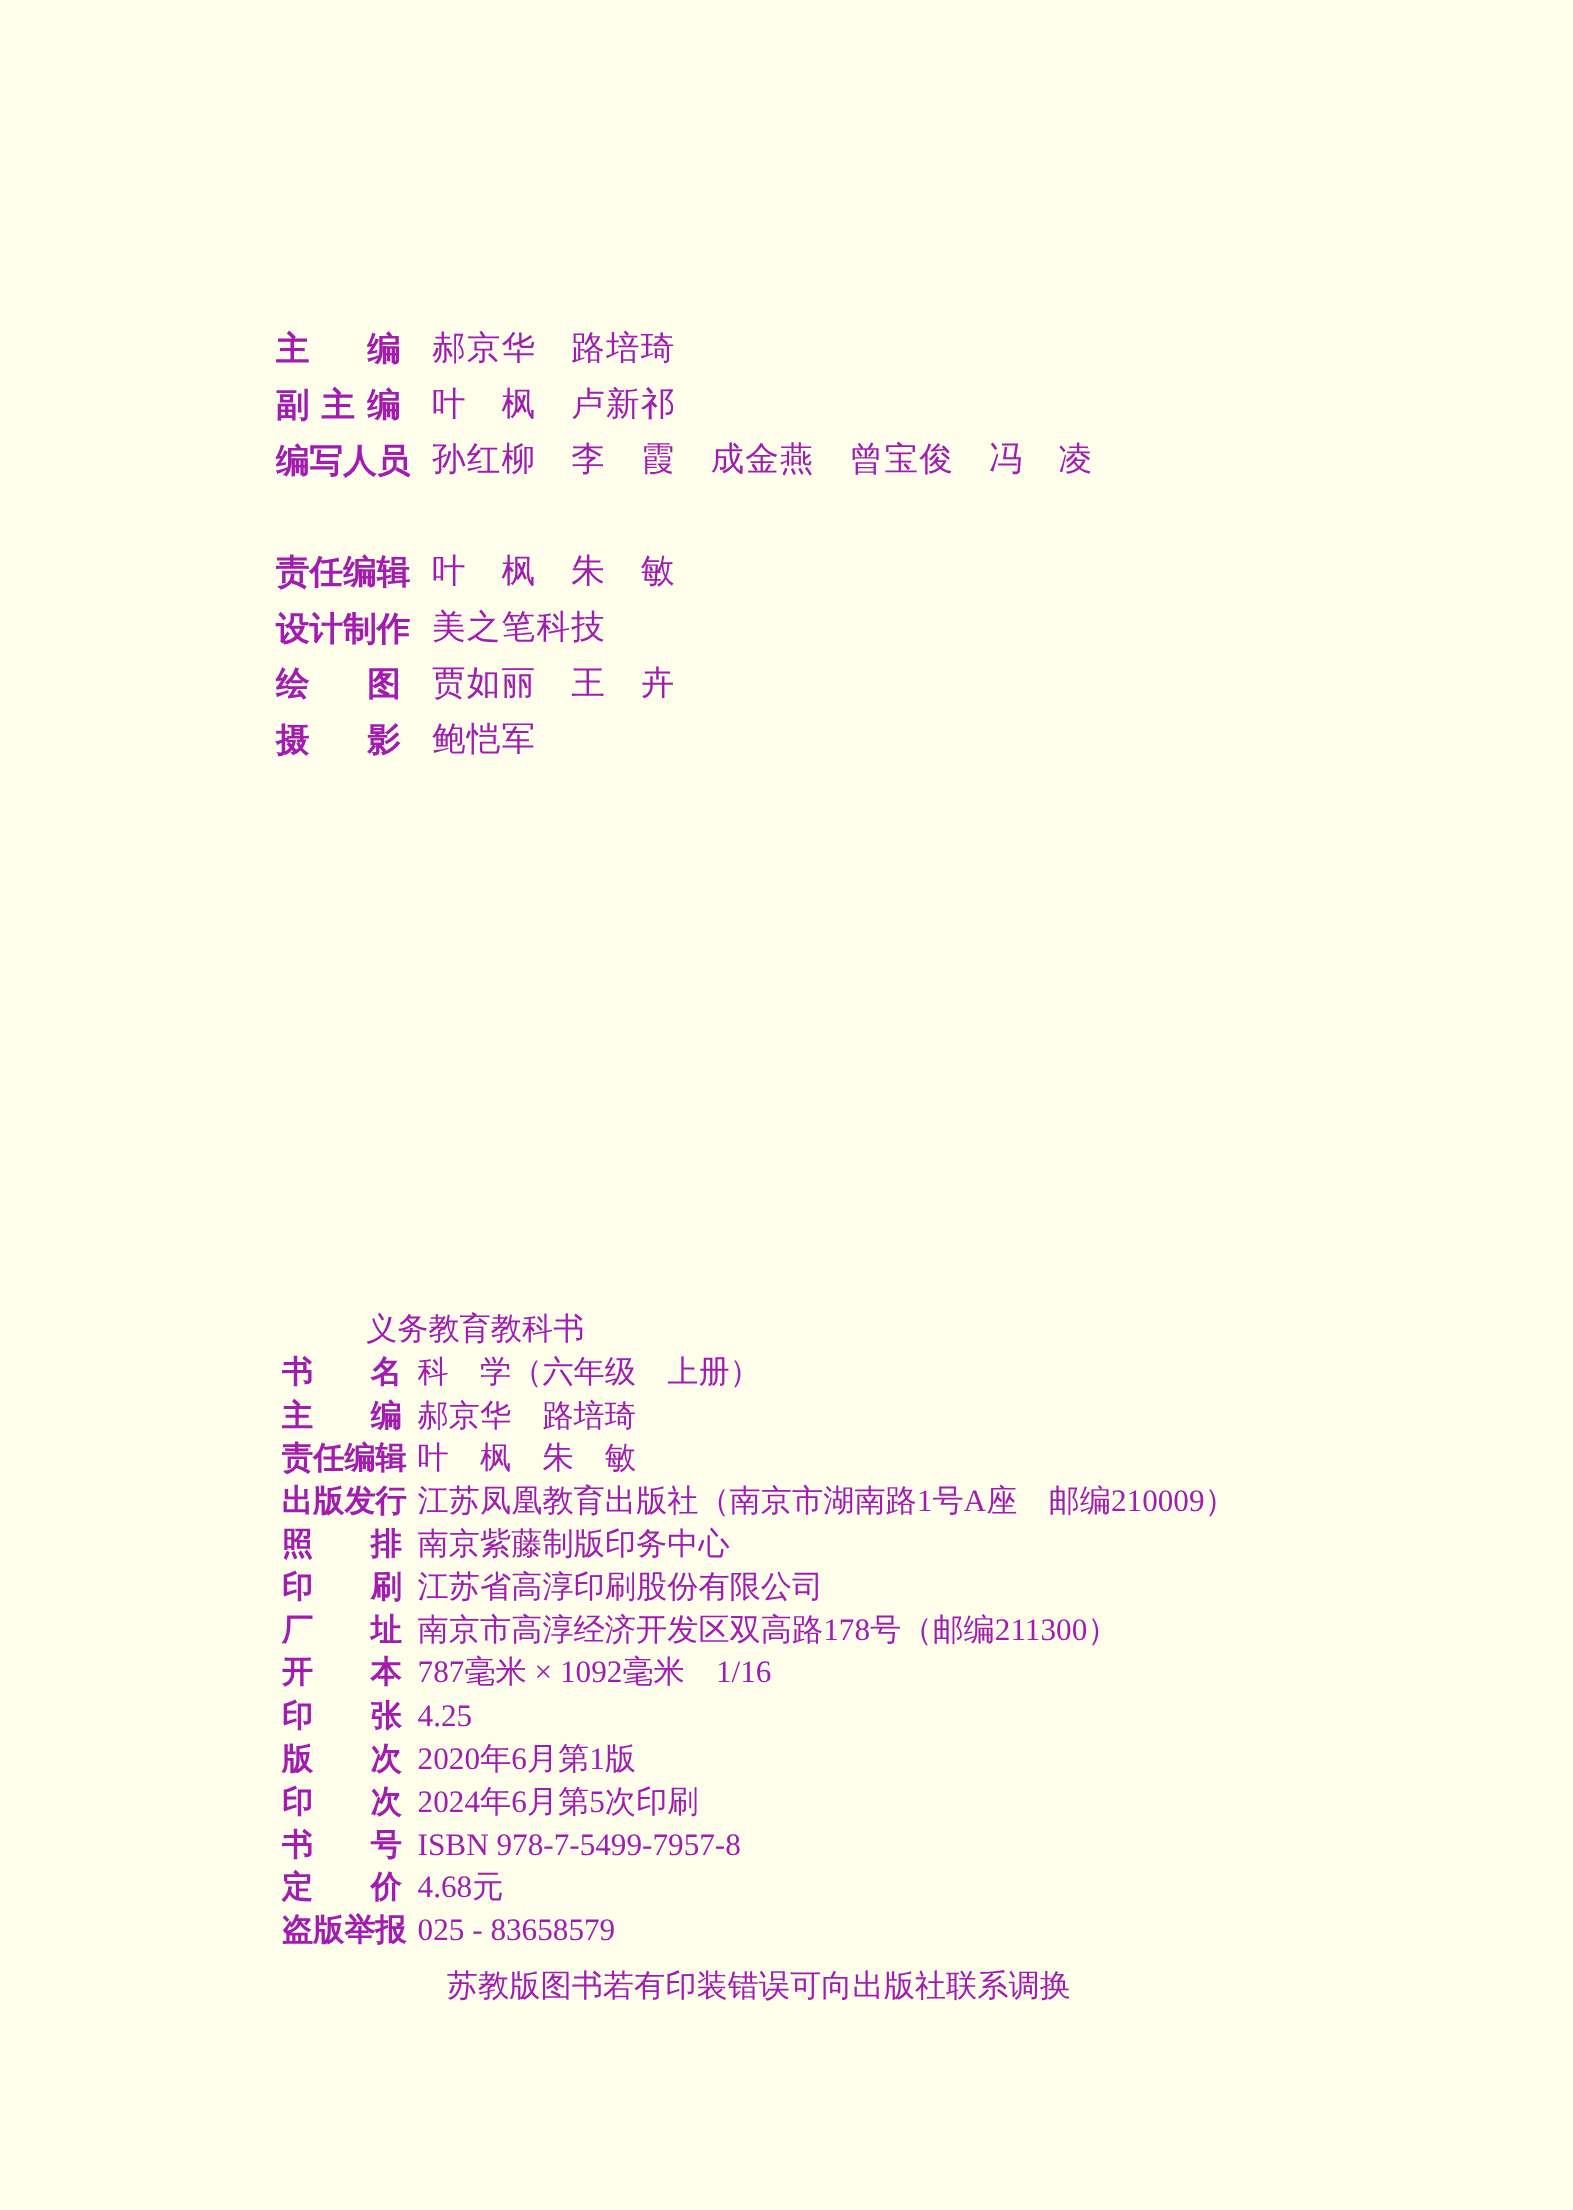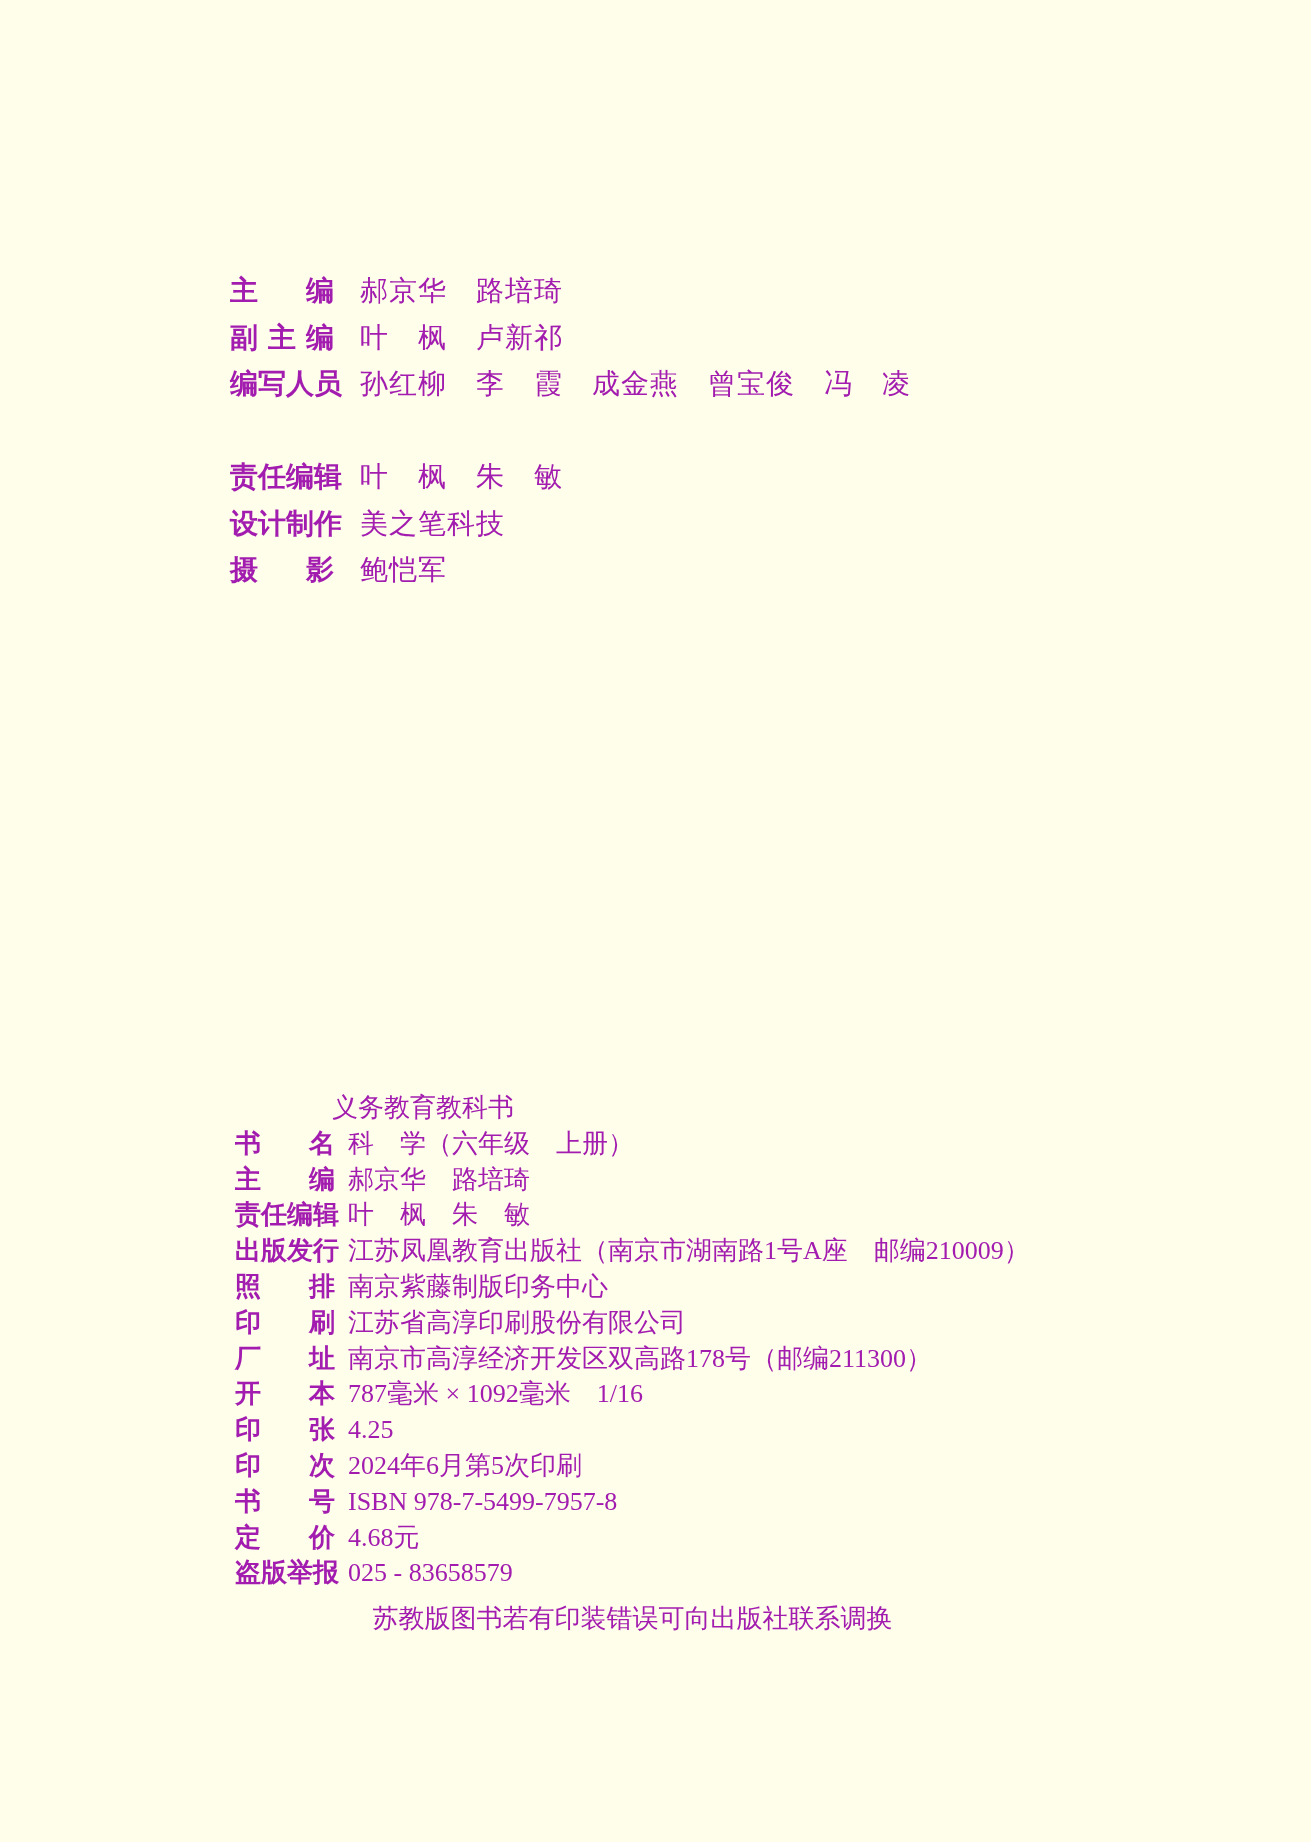--- a/index.html
+++ b/index.html
@@ -48,21 +48,21 @@
 
   
   .pub {
     position: absolute;
     left: 235px;
     top: 1090px;
     font-size: 26px;
   }
   .pub-header {
     line-height: 35.8px;
-    margin-left: 97px;
+    margin-left: 70px;
     white-space: nowrap;
   }
   .pub .row {
     line-height: 35.8px;
     white-space: nowrap;
   }
   .pub .row-label {
     display: inline-block;
     width: 100px;
     margin-right: 13px;
@@ -102,20 +102,23 @@
 
   <div class="row">
     <span class="row-label">责任编辑</span><span class="row-value">叶　枫　朱　敏</span>
   </div>
 
   <div class="row">
     <span class="row-label">设计制作</span><span class="row-value">美之笔科技</span>
   </div>
 
 
+  <div class="row">
+    <span class="row-label">绘图</span><span class="row-value">贾如丽　王　卉</span>
+  </div>
 
   <div class="row">
     <span class="row-label">摄影</span><span class="row-value">鲍恺军</span>
   </div>
 </section>
 
   <section class="pub">
     <div class="pub-header">义务教育教科书</div>
     <div id="pub-rows">
   <div class="row">
@@ -147,20 +150,23 @@
   </div>
 
   <div class="row">
     <span class="row-label">开本</span><span class="row-value">787毫米 × 1092毫米　1/16</span>
   </div>
 
   <div class="row">
     <span class="row-label">印张</span><span class="row-value">4.25</span>
   </div>
 
+  <div class="row">
+    <span class="row-label">版次</span><span class="row-value">2020年6月第1版</span>
+  </div>
 
   <div class="row">
     <span class="row-label">印次</span><span class="row-value">2024年6月第5次印刷</span>
   </div>
 
   <div class="row">
     <span class="row-label">书号</span><span class="row-value">ISBN 978-7-5499-7957-8</span>
   </div>
 
   <div class="row">

